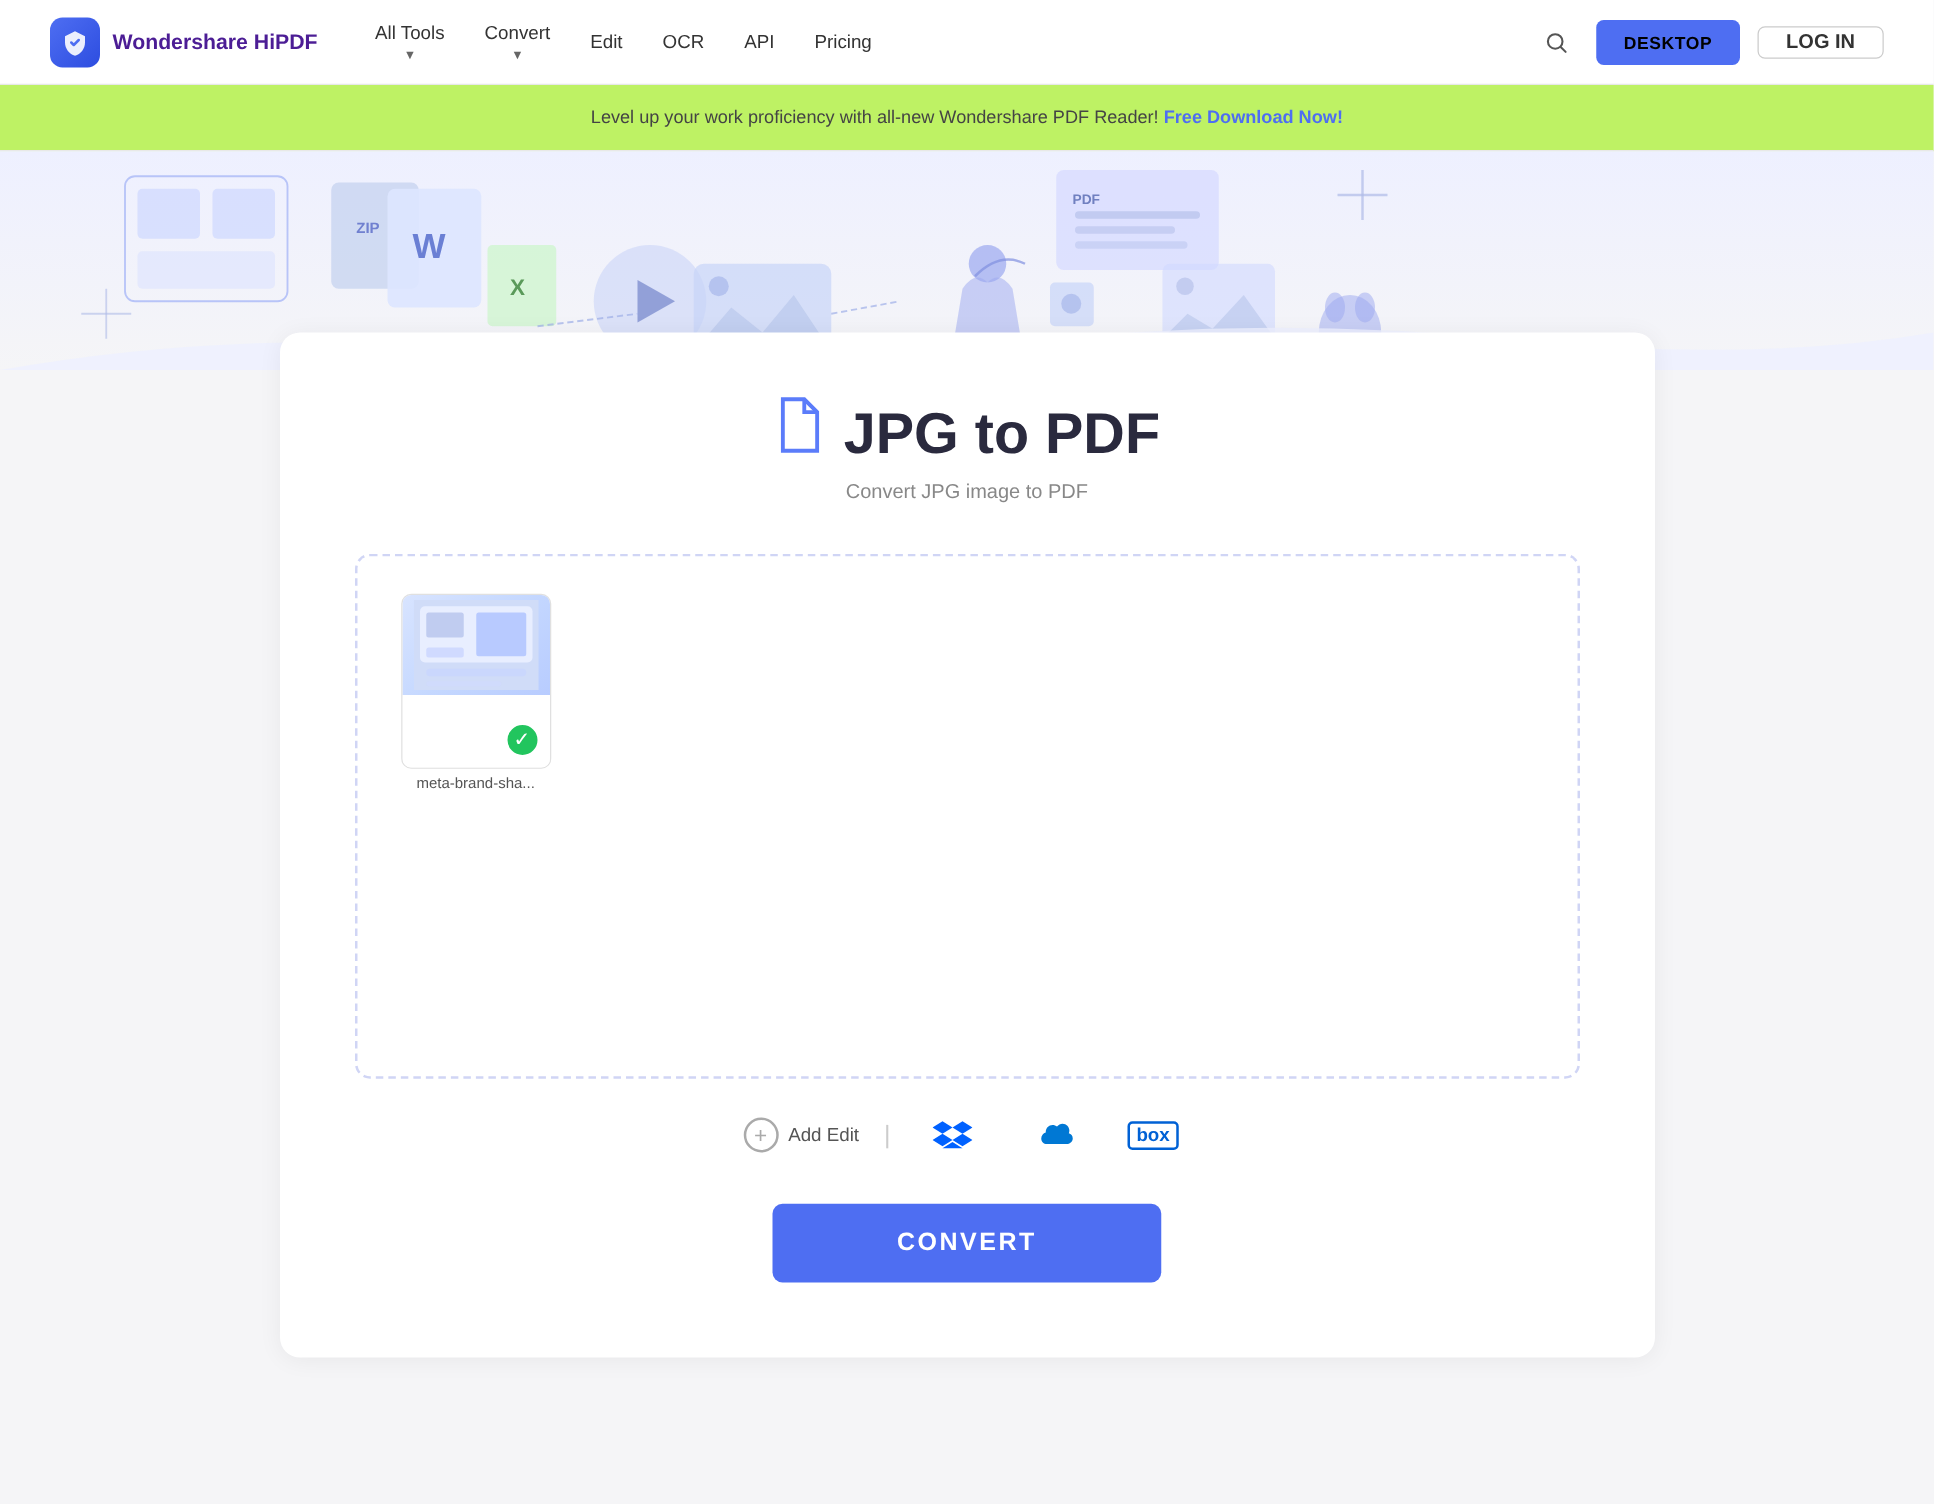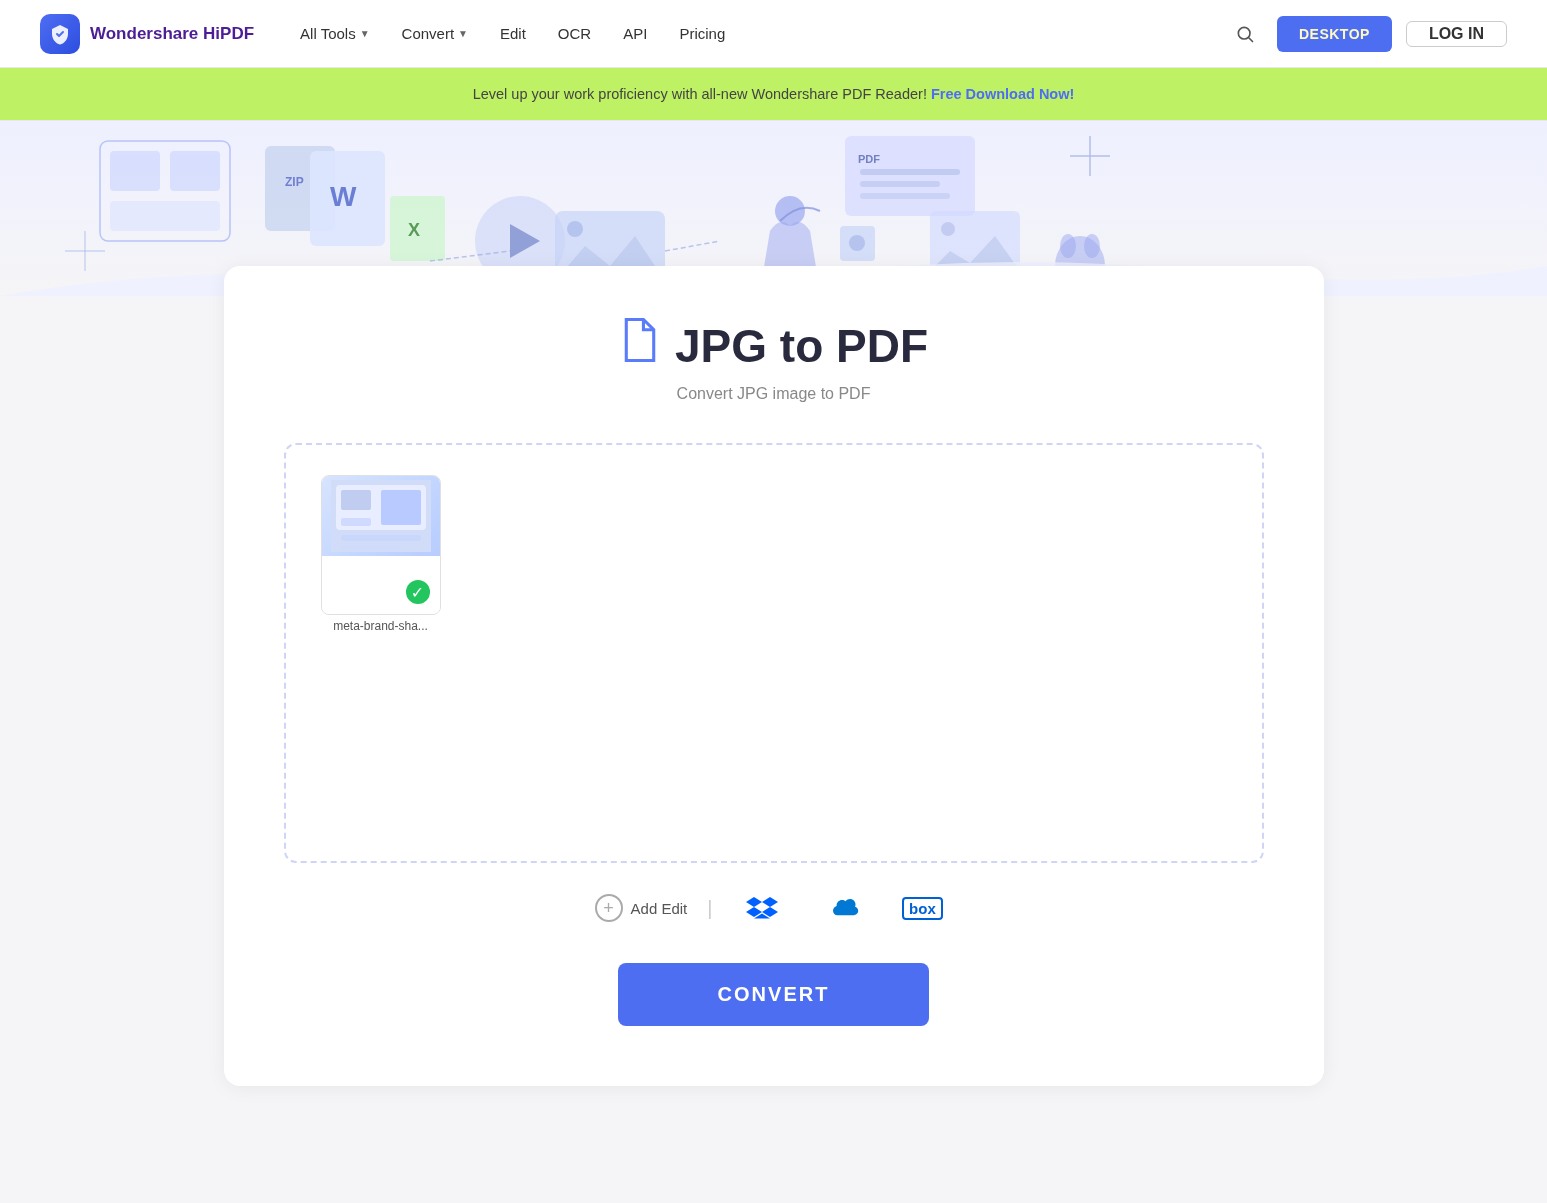--- a/index.html
+++ b/index.html
@@ -42,31 +42,32 @@
     .nav-link {
       padding: 8px 14px;
       font-size: 15px;
       color: #333;
       cursor: pointer;
       border-radius: 6px;
       display: flex;
       align-items: center;
       gap: 4px;
       white-space: nowrap;
+      flex-direction: column;
     }
     .nav-link .chevron { font-size: 10px; color: #666; }
     .nav-actions { display: flex; align-items: center; gap: 14px; }
     .search-icon-btn {
       width: 36px; height: 36px;
       display: flex; align-items: center; justify-content: center;
       cursor: pointer; border-radius: 50%;
     }
     .btn-desktop {
       background: #4e6ef2;
-      color: #fef9c3;
+      color: #000000;
       border: none;
       padding: 10px 22px;
       border-radius: 6px;
       font-size: 14px;
       font-weight: 700;
       letter-spacing: 0.5px;
       cursor: pointer;
     }
     .btn-login {
       background: transparent;

